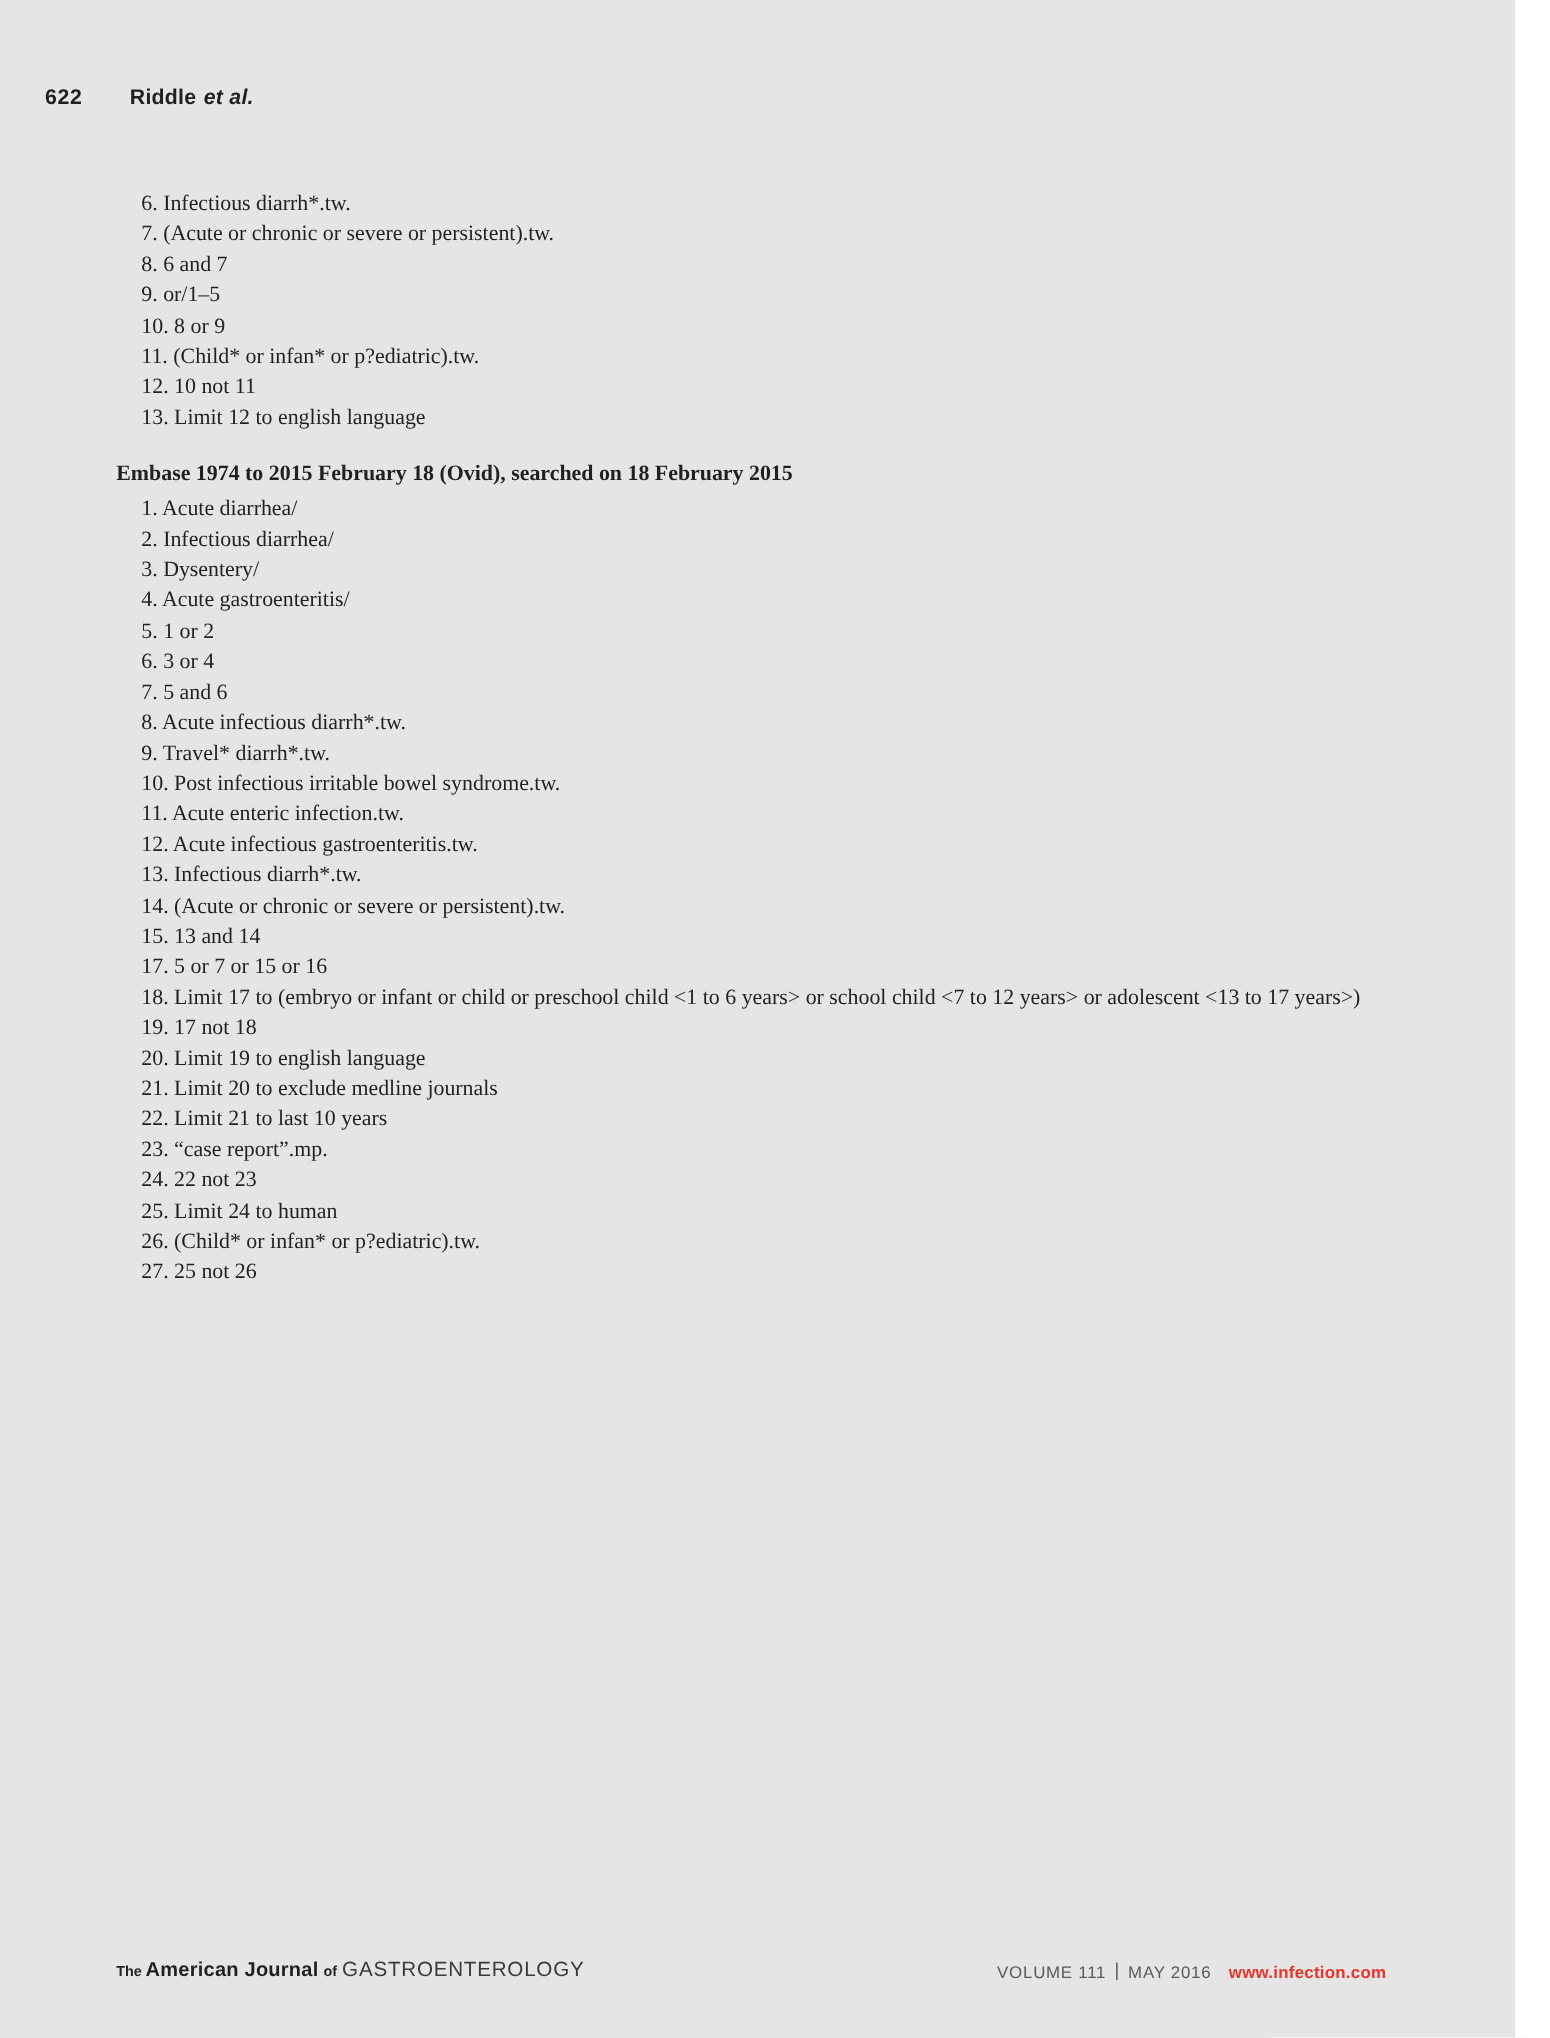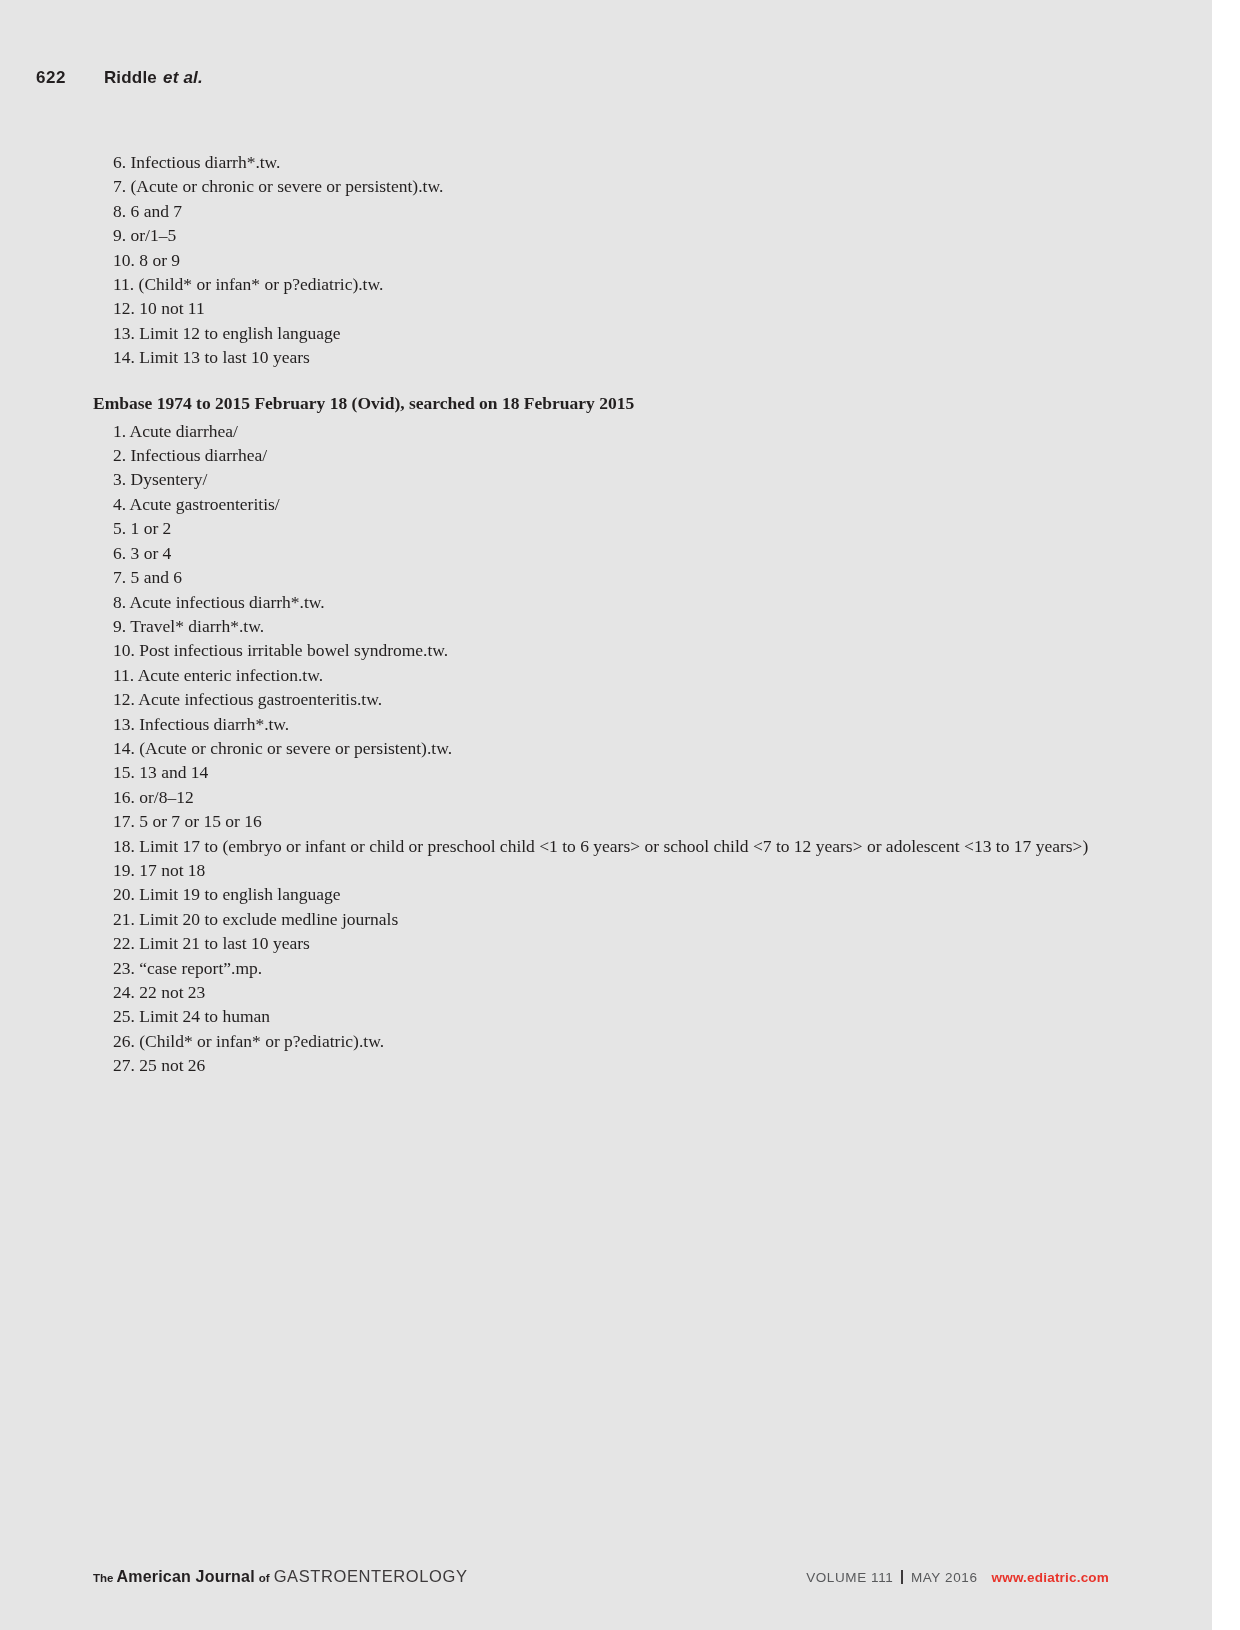--- a/index.html
+++ b/index.html
@@ -160,21 +160,20 @@
         <div>9. or/1–5</div>
 
         <div>10. 8 or 9</div>
 
         <div>11. (Child* or infan* or p?ediatric).tw.</div>
 
         <div>12. 10 not 11</div>
 
         <div>13. Limit 12 to english language</div>
 
-        <div>14. Limit 13 to last 10 years</div>
       </div>
 
     <div class="section-heading">Embase 1974 to 2015 February 18 (Ovid), searched on 18 February 2015</div>
 
     <div class="search-list">
 
         <div>1. Acute diarrhea/</div>
 
         <div>2. Infectious diarrhea/</div>
 
@@ -197,21 +196,20 @@
         <div>11. Acute enteric infection.tw.</div>
 
         <div>12. Acute infectious gastroenteritis.tw.</div>
 
         <div>13. Infectious diarrh*.tw.</div>
 
         <div>14. (Acute or chronic or severe or persistent).tw.</div>
 
         <div>15. 13 and 14</div>
 
-        <div>16. or/8–12</div>
 
         <div>17. 5 or 7 or 15 or 16</div>
 
         <div>18. Limit 17 to (embryo or infant or child or preschool child &lt;1 to 6 years&gt; or school child &lt;7 to 12 years&gt; or adolescent &lt;13 to 17 years&gt;)</div>
 
         <div>19. 17 not 18</div>
 
         <div>20. Limit 19 to english language</div>
 
         <div>21. Limit 20 to exclude medline journals</div>
@@ -235,16 +233,16 @@
     <span class="small-word">The</span>
     <span class="journal-bold">American Journal</span>
     <span class="small-word of">of</span>
     <span class="journal-caps">GASTROENTEROLOGY</span>
   </div>
 
   <div class="footer-right">
     <span class="volume">VOLUME 111</span>
     <span class="divider"></span>
     <span class="date">MAY 2016</span>
-    <a class="site" href="#">www.ediatric.com</a>
+    <a class="site" href="#">www.infection.com</a>
   </div>
 
 </div>
 
 </body></html>

